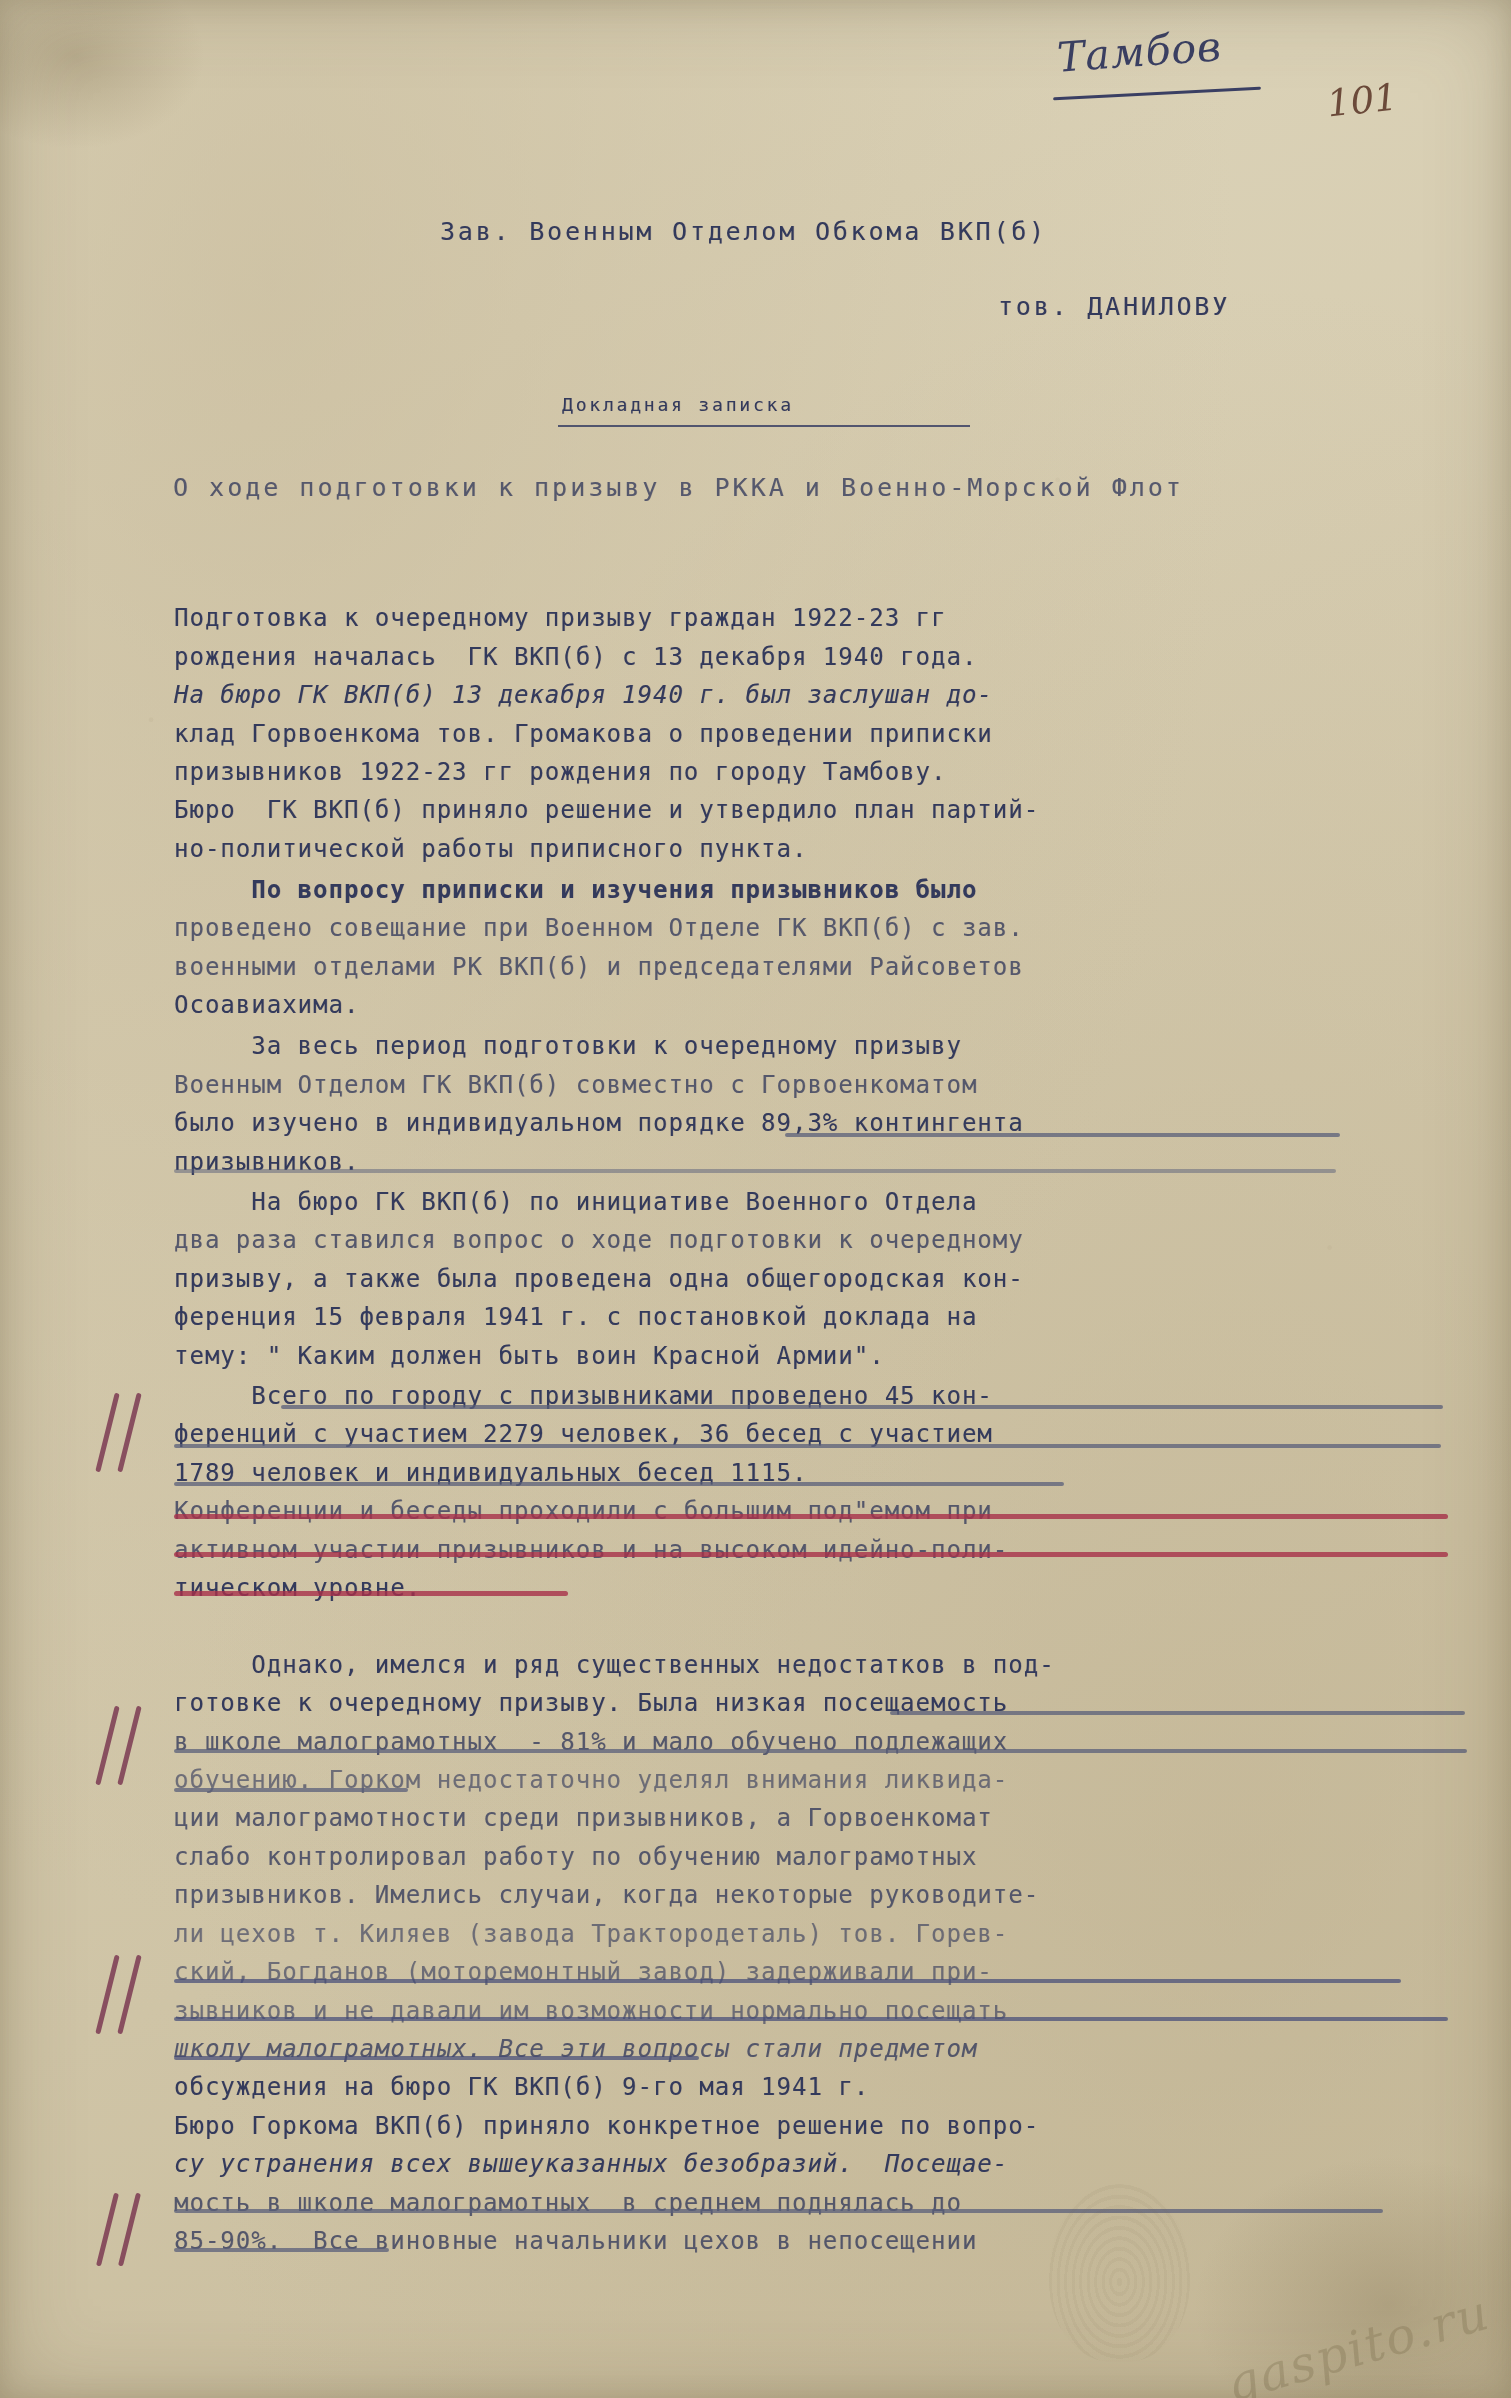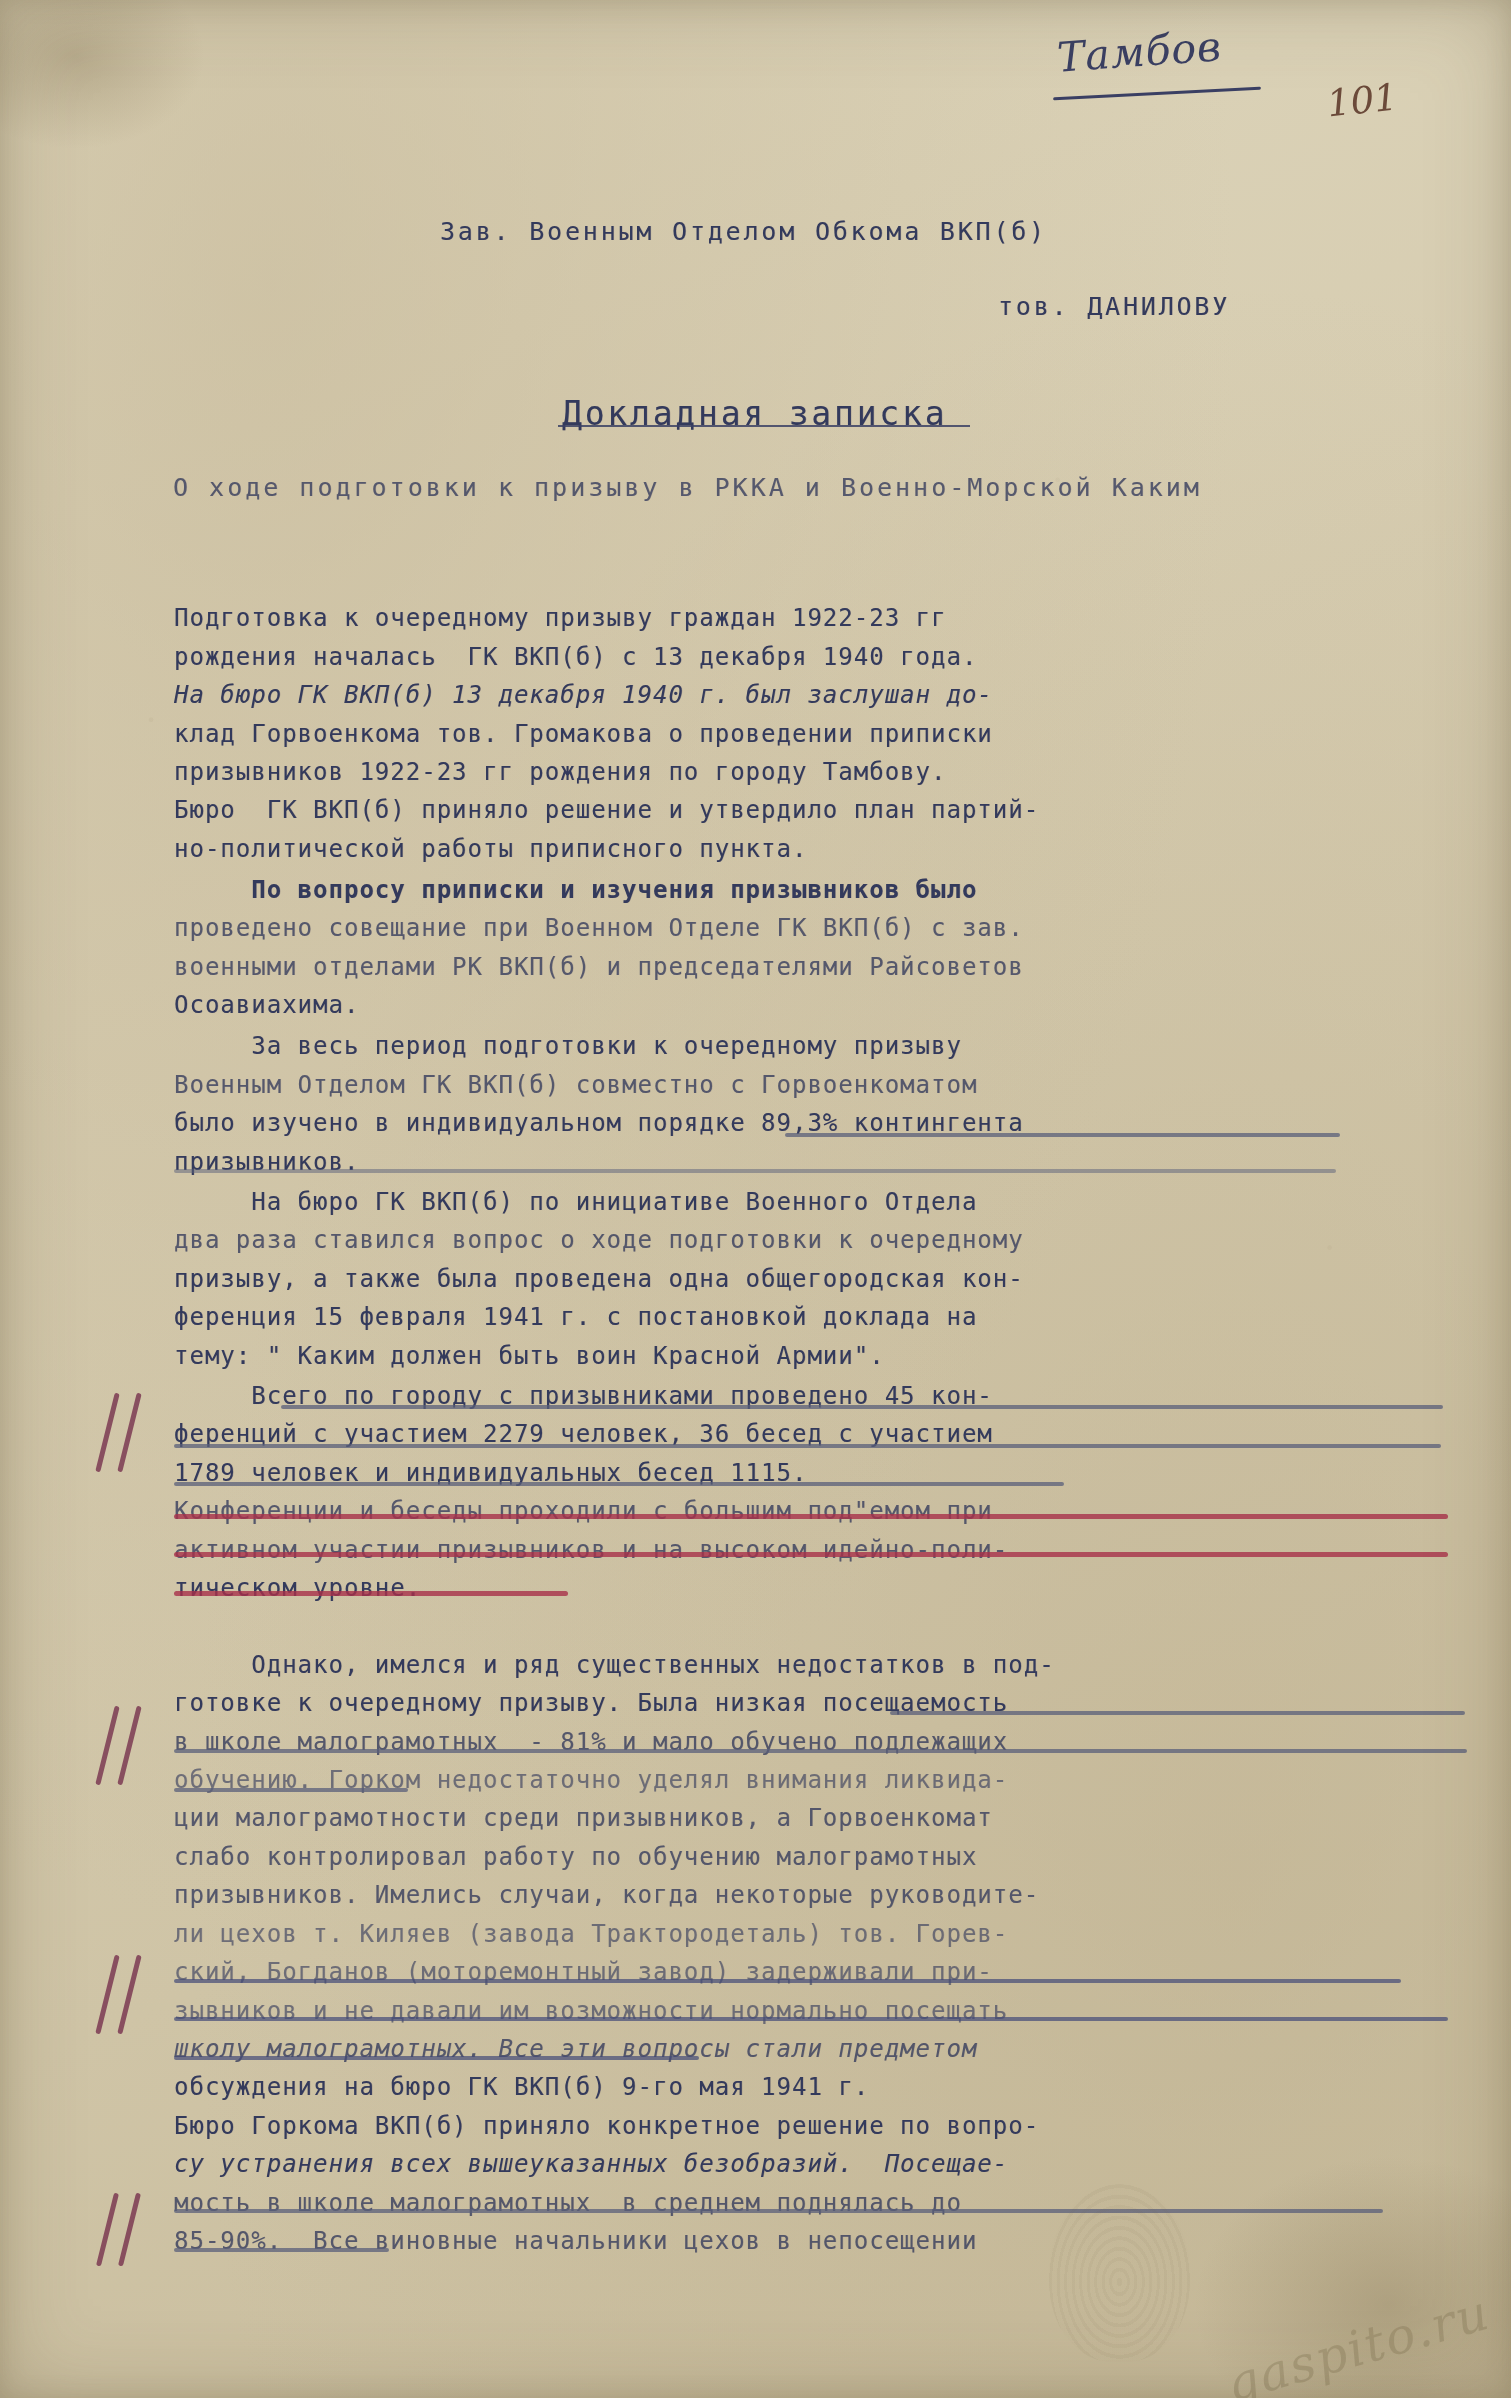--- a/index.html
+++ b/index.html
@@ -173,24 +173,24 @@
 
   <div class="hand hand-city">Тамбов</div>
   <div class="hand-city-underline"></div>
   <div class="hand hand-number">101</div>
 
   <div class="typed">
 
     <div class="ln" style="left:440px; top:217px; font-size:25px; letter-spacing:2.8px;">Зав. Военным Отделом Обкома ВКП(б)</div>
     <div class="ln" style="left:998px; top:292px; font-size:25px; letter-spacing:2.8px;">тов. ДАНИЛОВУ</div>
 
-    <div class="ln" style="left:562px; top:394px; font-size:33px; letter-spacing:2.8px;">Докладная записка</div>
+    <div class="ln" style="left:562px; top:394px; font-size:18px; letter-spacing:2.8px;">Докладная записка</div>
     <div class="ttl-underline" style="left:558px; top:425px; width:412px;"></div>
 
-    <div class="ln mid" style="left:173px; top:473px; font-size:25px; letter-spacing:3px;">О ходе подготовки к призыву в РККА и Военно-Морской Каким</div>
+    <div class="ln mid" style="left:173px; top:473px; font-size:25px; letter-spacing:3px;">О ходе подготовки к призыву в РККА и Военно-Морской Флот</div>
 
     <div class="ln" style="left:174px; top:604px;">Подготовка к очередному призыву граждан 1922-23 гг</div>
     <div class="ln" style="left:174px; top:643px;">рождения началась  ГК ВКП(б) с 13 декабря 1940 года.</div>
     <div class="ln" style="left:174px; top:681px;font-style:italic;">На бюро ГК ВКП(б) 13 декабря 1940 г. был заслушан до-</div>
     <div class="ln" style="left:174px; top:720px;">клад Горвоенкома тов. Громакова о проведении приписки</div>
     <div class="ln" style="left:174px; top:758px;">призывников 1922-23 гг рождения по городу Тамбову.</div>
     <div class="ln" style="left:174px; top:796px;">Бюро  ГК ВКП(б) приняло решение и утвердило план партий-</div>
     <div class="ln" style="left:174px; top:835px;">но-политической работы приписного пункта.</div>
 
     <div class="ln" style="left:174px; top:876px;font-weight:bold;">     По вопросу приписки и изучения призывников было</div>

